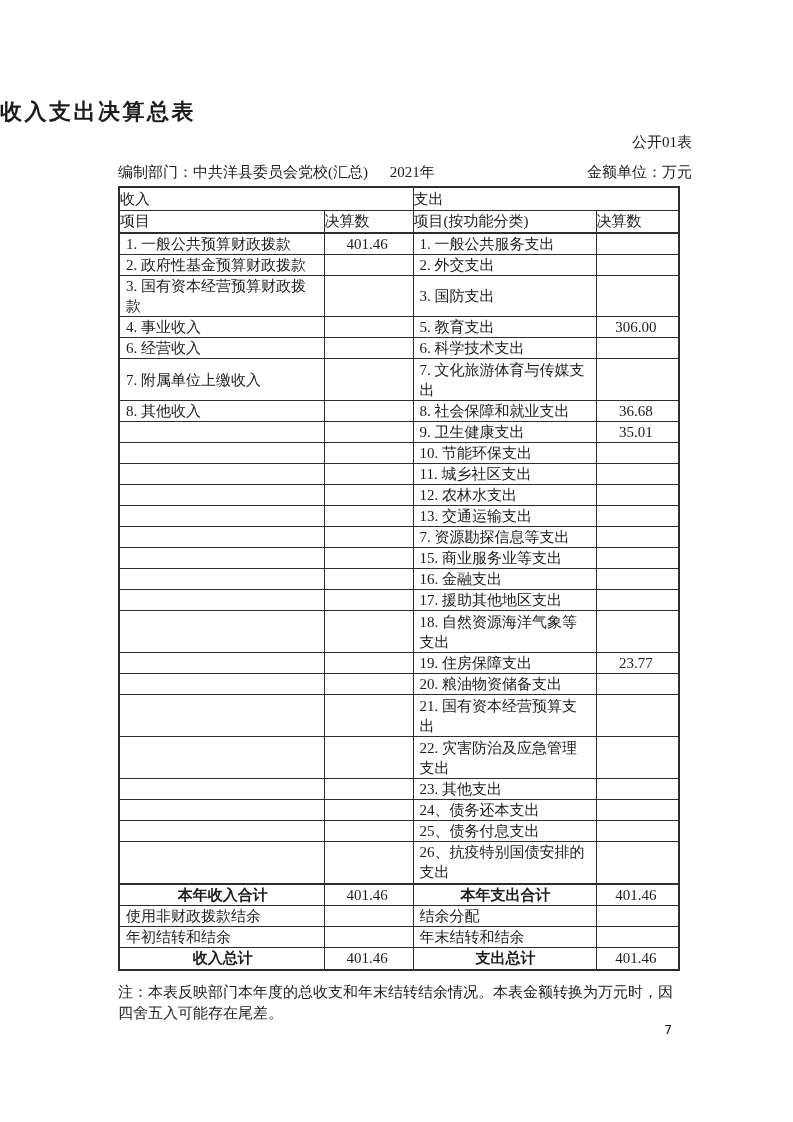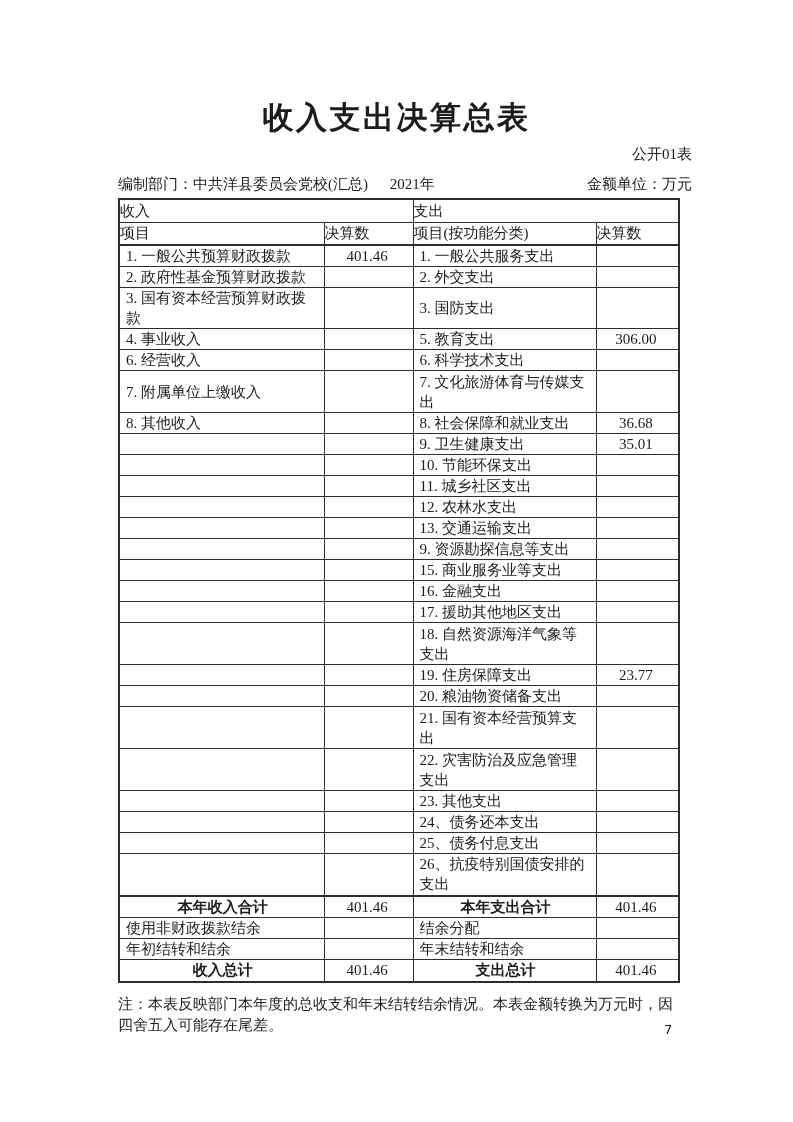--- a/index.html
+++ b/index.html
@@ -10,22 +10,22 @@
     color:#1c1c1c;
   }
   .page {
     position:relative;
     width:793px; height:1122px;
     background:#ffffff;
     overflow:hidden;
   }
   .doc-title {
     padding-top:97px;
-    text-align:center;
-    font-size:31px;
+    text-align:left;
+    font-size:22px;
     font-weight:bold;
     letter-spacing:2.5px;
   }
   .meta {
     margin-left:118px;
     width:574px;
     font-size:15px;
     line-height:18px;
   }
   .table-no-line { margin-top:6px; text-align:right; }
@@ -186,21 +186,21 @@
         </tr>
         <tr>
           <td class="td-item"></td>
           <td class="td-amount"></td>
           <td class="td-item">13. 交通运输支出</td>
           <td class="td-amount"></td>
         </tr>
         <tr>
           <td class="td-item"></td>
           <td class="td-amount"></td>
-          <td class="td-item">9. 资源勘探信息等支出</td>
+          <td class="td-item">7. 资源勘探信息等支出</td>
           <td class="td-amount"></td>
         </tr>
         <tr>
           <td class="td-item"></td>
           <td class="td-amount"></td>
           <td class="td-item">15. 商业服务业等支出</td>
           <td class="td-amount"></td>
         </tr>
         <tr>
           <td class="td-item"></td>

